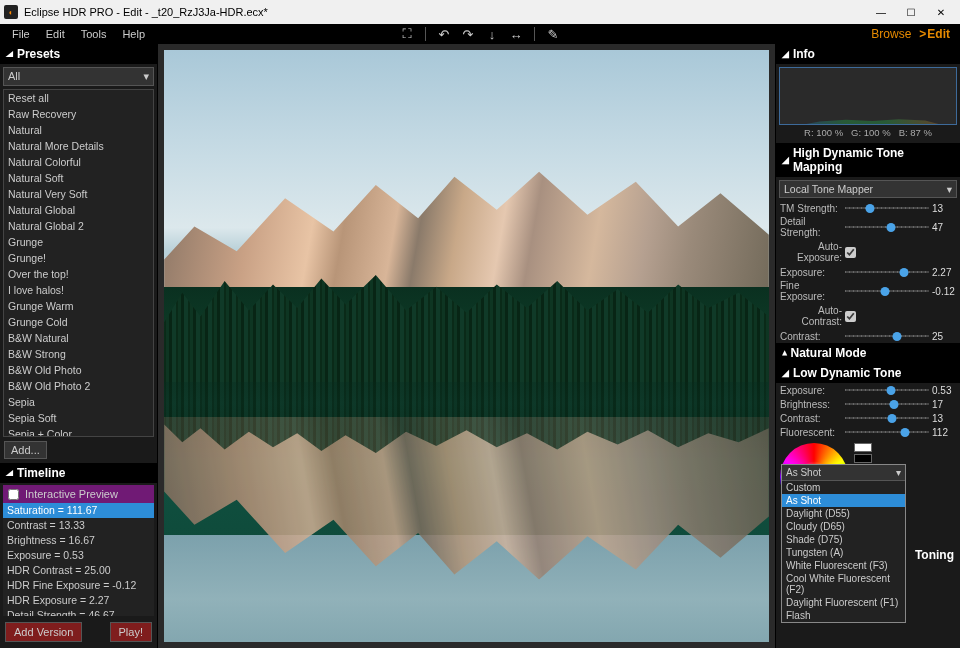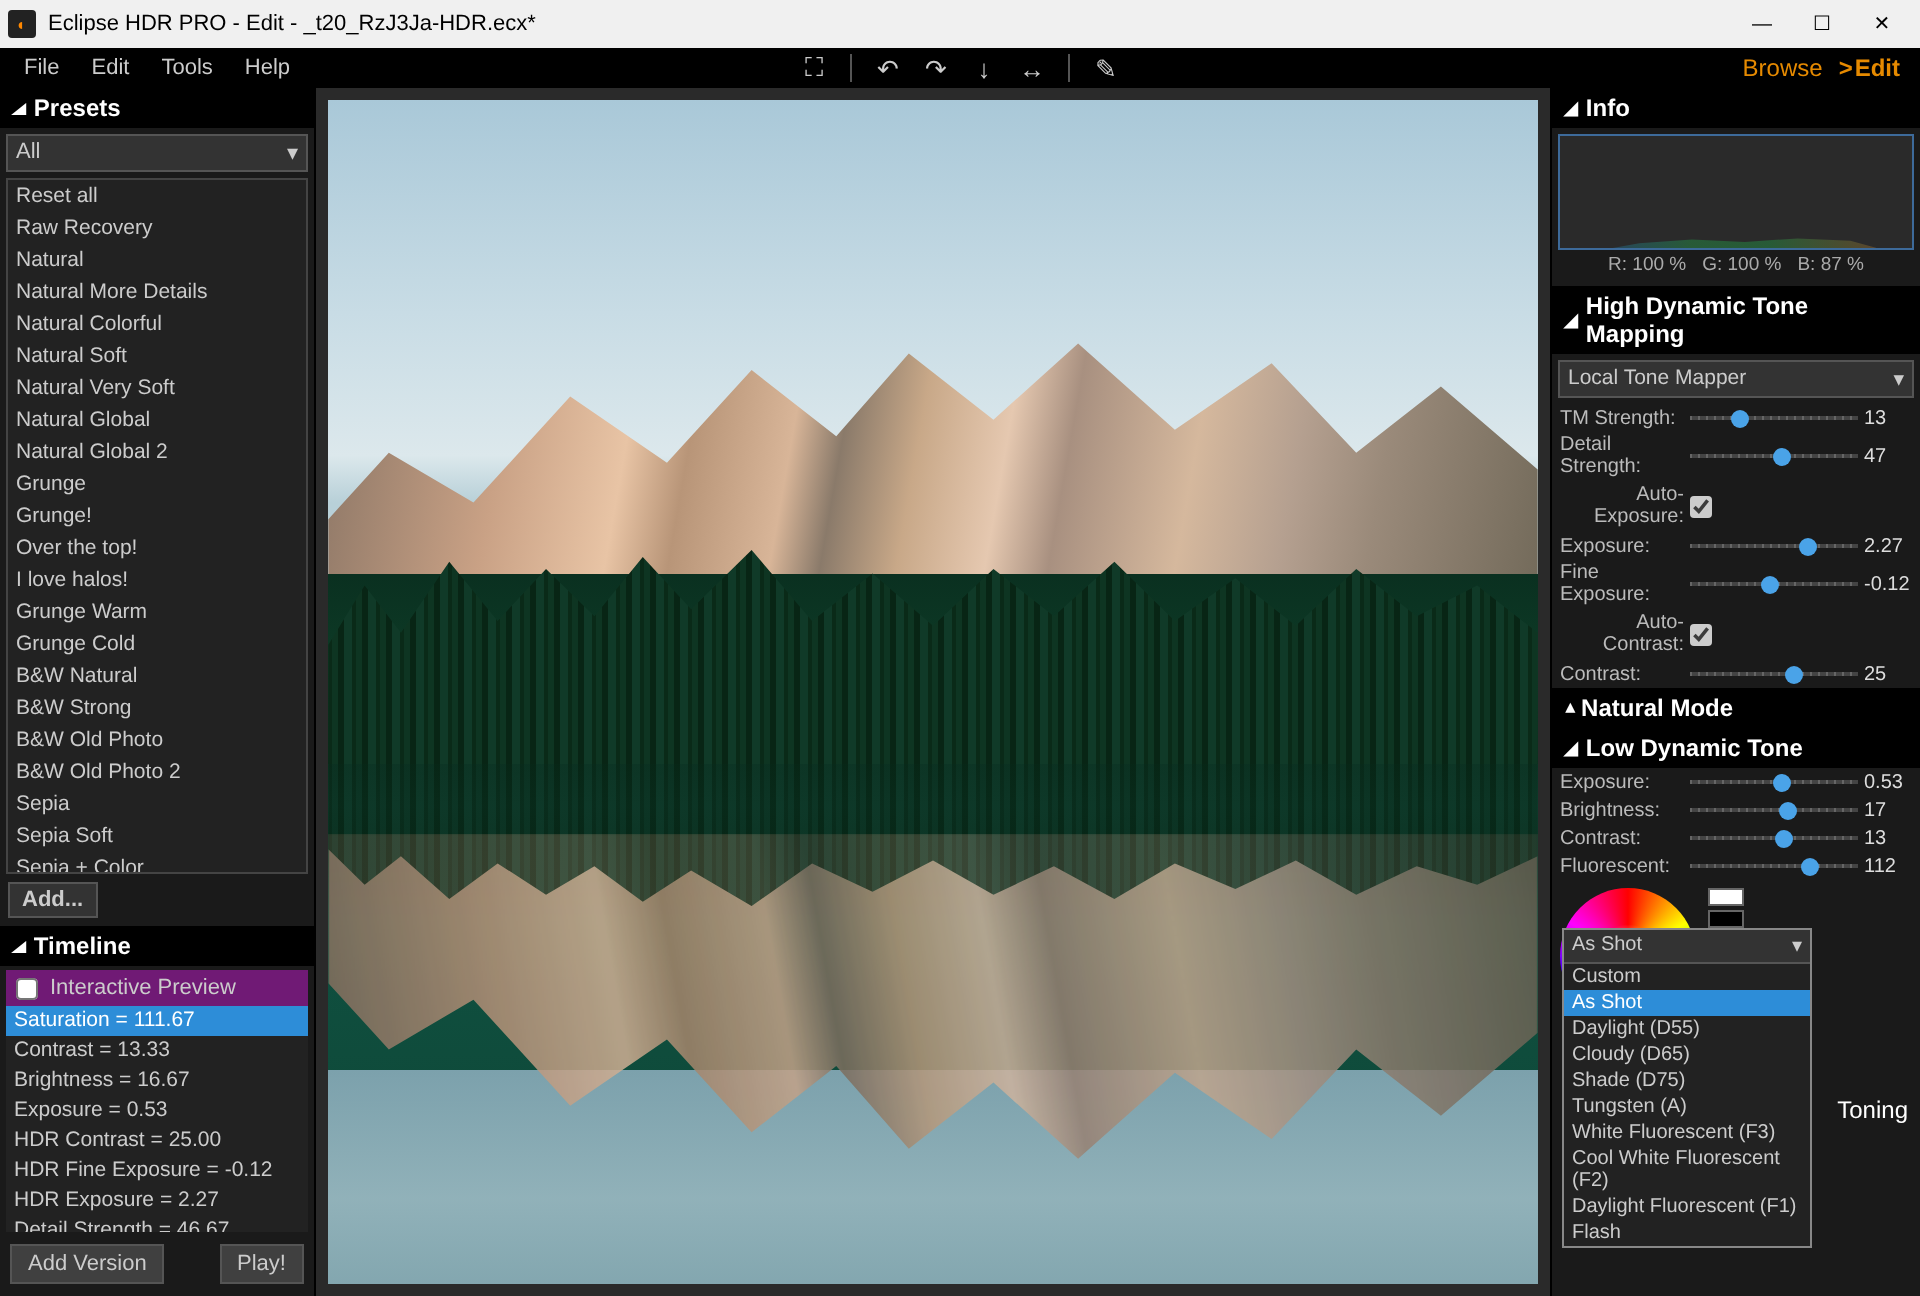--- a/index.html
+++ b/index.html
@@ -27,30 +27,30 @@
 .left-panel { width: 158px; background: #1a1a1a; display: flex; flex-direction: column; border-right: 1px solid #000; }
 .panel-header { background: #000; color: #fff; padding: 3px 6px; font-size: 12px; font-weight: bold; display: flex; align-items: center; }
 .panel-header .tri { margin-right: 4px; font-size: 9px; transform: scaleY(0.8); }
 .presets-body { flex: 0 0 auto; display: flex; flex-direction: column; }
 .preset-select { background: #333; border: 1px solid #555; color: #ccc; margin: 3px; padding: 2px 4px; display: flex; justify-content: space-between; cursor: pointer; }
 .preset-list { max-height: 348px; overflow-y: auto; border: 1px solid #444; margin: 0 3px; background: #222; position: relative; }
 .preset-list::-webkit-scrollbar { width: 10px; }
 .preset-list::-webkit-scrollbar-track { background: #2a2a2a; }
 .preset-list::-webkit-scrollbar-thumb { background: #666; }
 .preset-item { padding: 1px 4px; cursor: pointer; font-size: 10.5px; line-height: 14px; }
-.add-btn { margin: 4px; padding: 2px 6px; background: #333; border: 1px solid #555; cursor: pointer; width: fit-content; font-weight: bold; }
+.add-btn { margin: 4px; padding: 2px 6px; background: #333; border: 1px solid #555; cursor: pointer; width: fit-content; }
 
 .timeline-body { flex: 1; display: flex; flex-direction: column; min-height: 0; }
 .interactive-row { display: flex; align-items: center; padding: 3px 5px; gap: 6px; background: #701a75; margin: 2px 3px 0 3px; }
 .interactive-row input { width: 11px; height: 11px; }
 .timeline-list { background: #222; margin: 0 3px; flex: 1; overflow: hidden; }
 .tline { padding: 1px 4px; font-size: 10.5px; line-height: 13px; }
 .tline.sel { background: #2d8dd8; color: #fff; }
 .timeline-footer { display: flex; justify-content: space-between; padding: 6px 5px; }
-.tbtn { background: #404040; border: 1px solid #555; padding: 3px 8px; cursor: pointer; }
+.tbtn { background: #7f1d1d; border: 1px solid #555; padding: 3px 8px; cursor: pointer; }
 
 
 .center { flex: 1; background: #2a2a2a; display: flex; align-items: center; justify-content: center; position: relative; }
 .image-canvas { width: 98%; height: 98%; position: relative; overflow: hidden; }
 
 .sky { position: absolute; inset: 0; background: linear-gradient(to bottom, #a9c8d8 0%, #c8dce5 18%, #dce8ec 30%, #b8d0d8 34%); }
 .mountains { position: absolute; top: 20%; left: 0; right: 0; height: 28%; background:
   linear-gradient(100deg, #8a7565 0%, #c9a185 15%, #e8c4a5 25%, #b89578 30%, #d8b598 38%, #8a7a6a 42%, #c8a888 48%, #e5c8b0 55%, #a89080 60%, #d5b89d 70%, #b5a090 78%, #9a8a7a 85%, #706858 100%);
   clip-path: polygon(0 55%, 5% 35%, 12% 50%, 20% 18%, 28% 38%, 35% 10%, 42% 30%, 48% 5%, 55% 25%, 62% 2%, 70% 28%, 78% 8%, 85% 35%, 92% 15%, 100% 40%, 100% 100%, 0 100%);
 }
@@ -102,21 +102,21 @@
 .color-swatches { position: absolute; left: 74px; top: 0; width: 30px; }
 .swatch { width: 18px; height: 9px; border: 1px solid #666; margin-bottom: 2px; }
 .hue-strip { position: absolute; left: 74px; top: 28px; width: 30px; height: 10px; background: linear-gradient(90deg, #fff, red, #000); }
 
 
 .wb-overlay { position: absolute; top: 420px; left: 5px; width: 125px; background: #222; border: 1px solid #888; z-index: 10; }
 .wb-sel { background: #333; display: flex; justify-content: space-between; padding: 2px 4px; font-size: 10px; border-bottom: 1px solid #555; }
 .wb-item { padding: 1px 4px; font-size: 10px; cursor: pointer; }
 .wb-item.sel { background: #2d8dd8; color: #fff; }
 
-.toning-partial { position: absolute; top: 504px; right: 6px; color: #fff; font-weight: normal; font-size: 12px; }
+.toning-partial { position: absolute; top: 504px; right: 6px; color: #fff; font-weight: bold; font-size: 12px; }
 .advanced-partial { position: absolute; top: 526px; left: 10px; color: #fff; font-weight: bold; font-size: 11px; }
 </style>
 </head>
 <body>
 
 <div class="titlebar">
   <span class="logo">◐</span>
   <span class="title">Eclipse HDR PRO - Edit - _t20_RzJ3Ja-HDR.ecx*</span>
   <div class="winbtns">
     <div class="winbtn">—</div>

